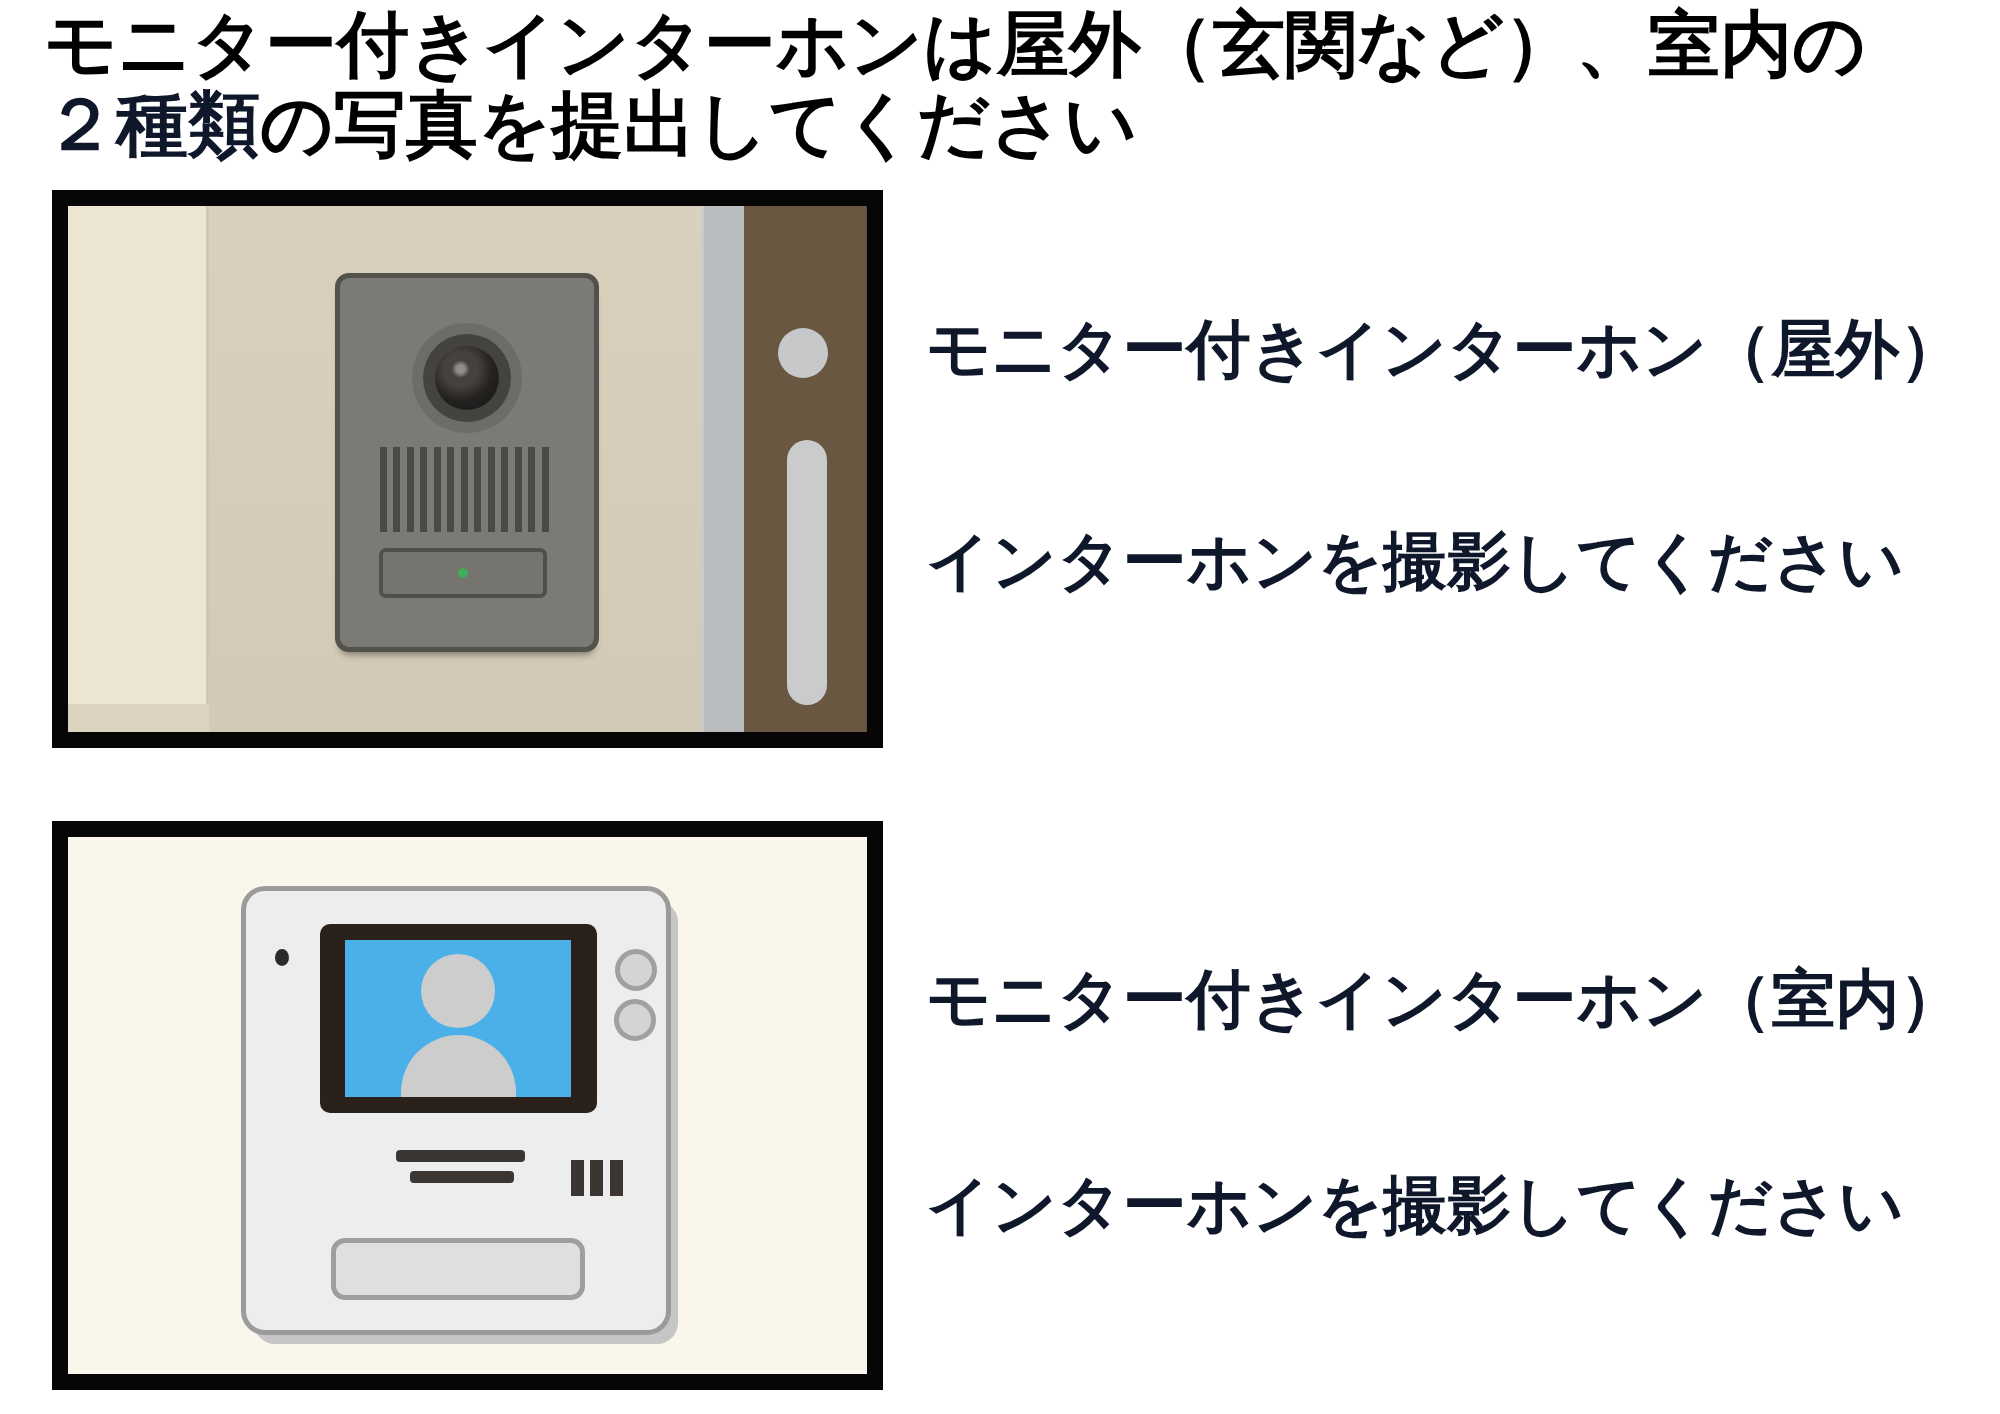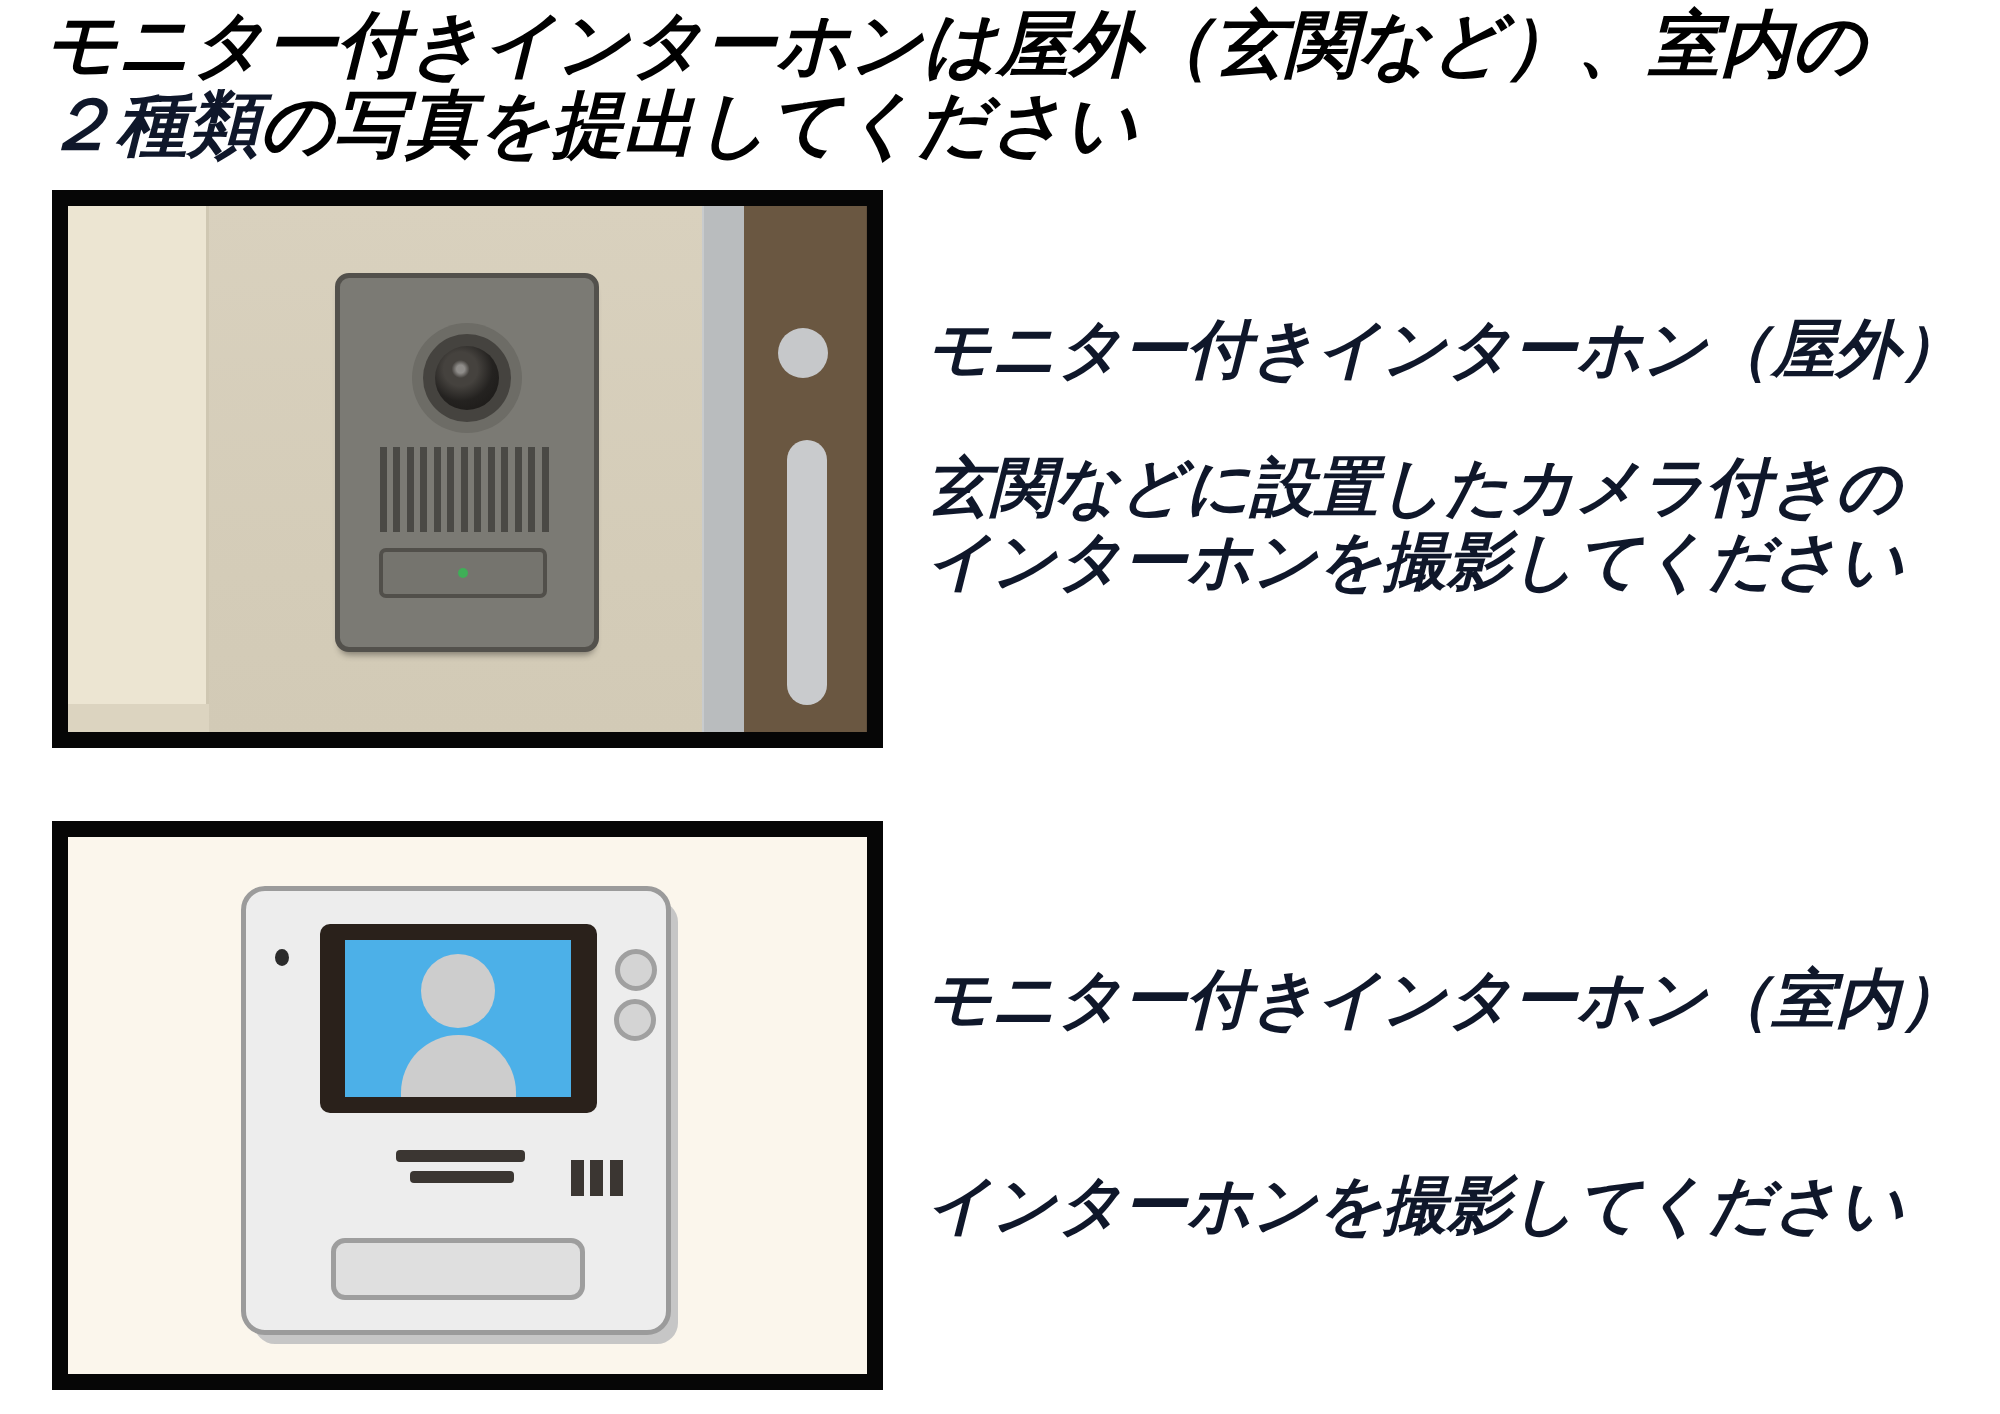--- a/index.html
+++ b/index.html
@@ -1,18 +1,18 @@
 <!DOCTYPE html>
 <html><head>
 <meta charset="utf-8">
 <style>
   html,body{margin:0;padding:0;background:#ffffff;}
   .page{
     position:relative;width:2000px;height:1414px;background:#ffffff;overflow:hidden;
-    font-family:"Liberation Sans", sans-serif;color:#000;font-style:italic;
+    font-family:"Liberation Sans", sans-serif;color:#000;
   }
   
   .title-line{position:absolute;left:44px;font-size:72px;font-weight:800;line-height:80px;white-space:nowrap;letter-spacing:0;}
   .title-line1{top:4px;}
   .title-line2{top:84px;}
   .emph{color:#0f172a;}
   
   .photo{position:absolute;left:52px;width:831px;border:16px solid #060606;box-sizing:border-box;overflow:hidden;}
   .photo-outdoor{top:190px;height:558px;background:#d6ceba;}
   .photo-indoor{top:821px;height:569px;background:#fbf6ec;}
@@ -107,19 +107,18 @@
       <div class="round-btn round-btn-1"></div>
       <div class="round-btn round-btn-2"></div>
       <div class="sp-bar-1"></div>
       <div class="sp-bar-2"></div>
       <div class="mic-bars"></div>
       <div class="bottom-button"></div>
     </div>
   </div>
 
   <div class="caption cap-head-1">モニター付きインターホン（屋外）</div>
-  <div class="caption cap-body-1a">玄関などに設置したカメラ付きの</div>
   <div class="caption cap-body-1b">インターホンを撮影してください</div>
 
   <div class="caption cap-head-2">モニター付きインターホン（室内）</div>
   <div class="caption cap-body-2b">インターホンを撮影してください</div>
 
 </div>
 
 </body></html>

